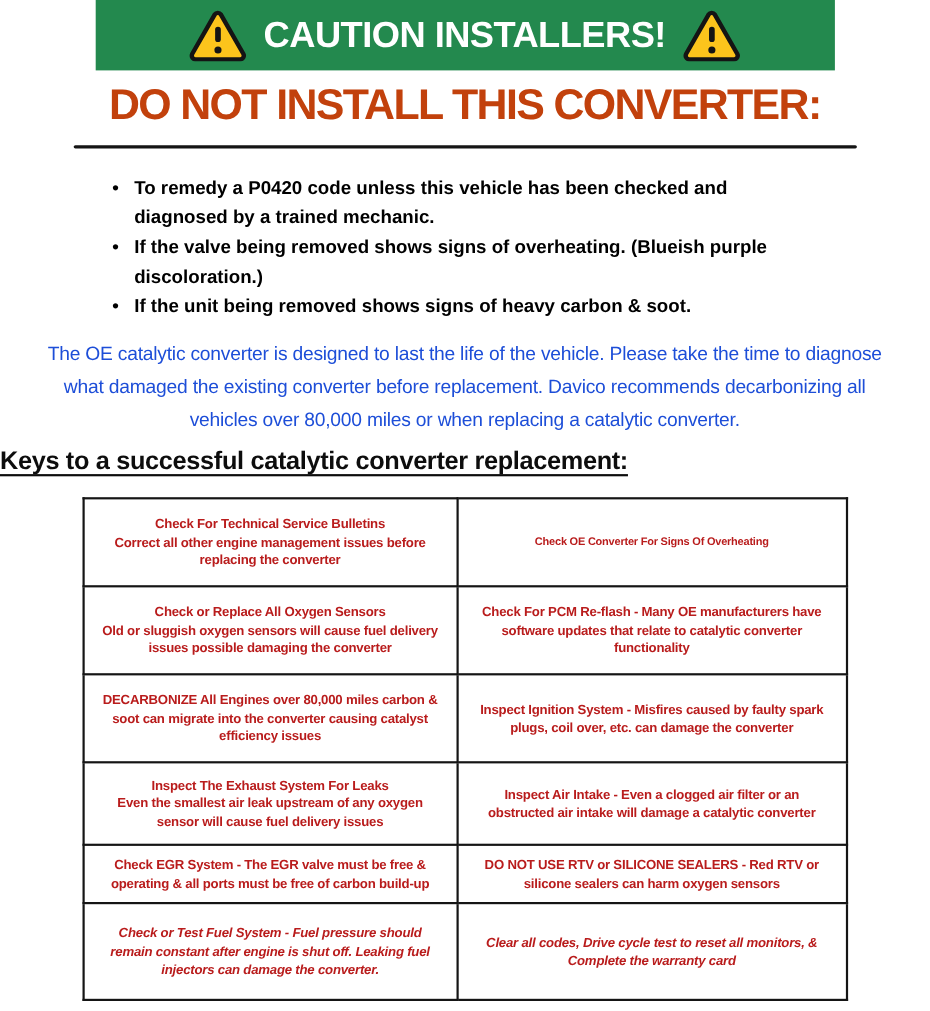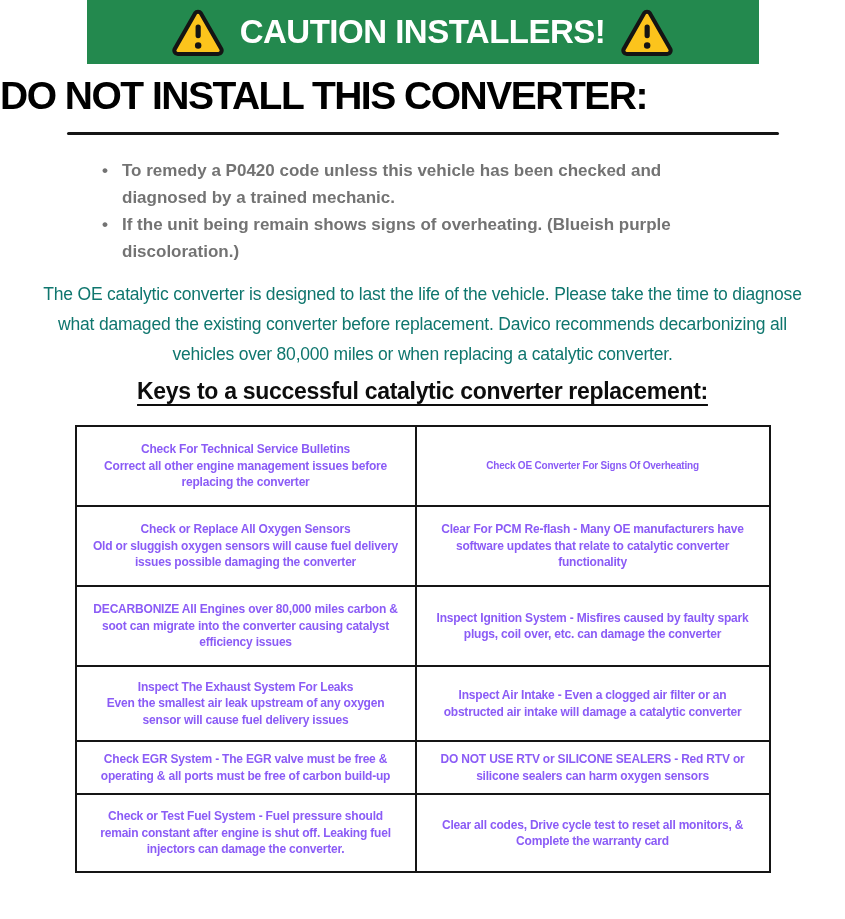--- a/index.html
+++ b/index.html
@@ -33,25 +33,26 @@
     font-size: 33px;
     font-weight: 800;
     letter-spacing: -0.5px;
     white-space: nowrap;
   }
   .warn-icon { width: 52px; height: 47px; display: block; }
 
   
   .headline {
     margin-top: 9px;
+    text-align: center;
     font-size: 39px;
     font-weight: 800;
     letter-spacing: -1.5px;
     line-height: 46px;
-    color: #000000;
+    color: #c2410c;
     white-space: nowrap;
   }
   .rule {
     width: 712px;
     height: 3px;
     background: #151515;
     border: none;
     margin: 13px auto 0 auto;
     border-radius: 2px;
   }
@@ -61,49 +62,48 @@
     list-style: none;
     margin: 22px 0 0 100px;
     width: 680px;
   }
   .warning-list li {
     position: relative;
     padding-left: 22px;
     font-size: 17px;
     font-weight: 700;
     line-height: 27px;
-    color: #737373;
+    color: #000000;
     white-space: pre-line;
   }
   .warning-list li::before {
     content: "\2022";
     position: absolute;
     left: 2px;
     top: 0;
     font-size: 17px;
     line-height: 27px;
   }
 
   
   .intro {
     margin: 14px auto 0 auto;
     width: 830px;
     text-align: center;
     font-size: 17.5px;
     font-weight: 400;
     line-height: 30px;
-    color: #0f766e;
+    color: #1d4ed8;
     white-space: pre-line;
     letter-spacing: -0.2px;
   }
 
   
   .keys-heading {
     margin-top: 9px;
-    text-align: center;
     font-size: 23px;
     font-weight: 800;
     color: #0d0d0d;
     text-decoration: underline;
     text-decoration-thickness: 2px;
     text-underline-offset: 5px;
     letter-spacing: -0.3px;
   }
 
   
@@ -116,28 +116,28 @@
   .keys-table td {
     border: 2px solid #151515;
     text-align: center;
     vertical-align: middle;
     font-size: 12px;
     font-weight: 700;
     line-height: 16.5px;
     letter-spacing: -0.2px;
     padding: 6px 10px;
     white-space: pre-line;
-    color: #8b5cf6;
+    color: #b91c1c;
   }
   .keys-table col.left  { width: 49%; }
   .keys-table col.right { width: 51%; }
   .keys-table tr { height: 80px; }
   .keys-table tr:nth-child(4) { height: 75px; }
   .keys-table tr:nth-child(5) { height: 53px; }
-  .keys-table tr:nth-child(6) { height: 78px; }
+  .keys-table tr:nth-child(6) { height: 88px; font-style: italic; }
   .keys-table tr:first-child td.right-cell { font-size: 10px; }
 </style>
 </head>
 <body>
 
 <div class="page">
 
   <div class="banner" style="background: rgb(35, 137, 78);">
     <svg class="warn-icon" viewBox="0 0 64 58" aria-hidden="true">
       <path class="tri" d="M28.5 5.2 a4.2 4.2 0 0 1 7 0 L60.6 49.2 a4.2 4.2 0 0 1 -3.6 6.3 H7 a4.2 4.2 0 0 1 -3.6 -6.3 Z" fill="#fcc41c" stroke="#141414" stroke-width="5" stroke-linejoin="round"></path>
@@ -151,22 +151,23 @@
       <circle cx="32.2" cy="45" r="4" fill="#141414"></circle>
     </svg>
   </div>
 
   <div class="headline">DO NOT INSTALL THIS CONVERTER:</div>
   <div class="rule"></div>
 
   <ul class="warning-list">
     <li>To remedy a P0420 code unless this vehicle has been checked and
 diagnosed by a trained mechanic.</li>
-    <li>If the unit being remain shows signs of overheating. (Blueish purple
+    <li>If the valve being removed shows signs of overheating. (Blueish purple
 discoloration.)</li>
+    <li>If the unit being removed shows signs of heavy carbon &amp; soot.</li>
   </ul>
 
   <p class="intro">The OE catalytic converter is designed to last the life of the vehicle. Please take the time to diagnose
 what damaged the existing converter before replacement. Davico recommends decarbonizing all
 vehicles over 80,000 miles or when replacing a catalytic converter.</p>
 
   <div class="keys-heading">Keys to a successful catalytic converter replacement:</div>
 
   <table class="keys-table">
     <colgroup>
@@ -177,21 +178,21 @@
       <tr>
         <td class="left-cell">Check For Technical Service Bulletins
 Correct all other engine management issues before
 replacing the converter</td>
         <td class="right-cell">Check OE Converter For Signs Of Overheating</td>
       </tr>
       <tr>
         <td class="left-cell">Check or Replace All Oxygen Sensors
 Old or sluggish oxygen sensors will cause fuel delivery
 issues possible damaging the converter</td>
-        <td class="right-cell">Clear For PCM Re-flash - Many OE manufacturers have
+        <td class="right-cell">Check For PCM Re-flash - Many OE manufacturers have
 software updates that relate to catalytic converter
 functionality</td>
       </tr>
       <tr>
         <td class="left-cell">DECARBONIZE All Engines over 80,000 miles carbon &amp;
 soot can migrate into the converter causing catalyst
 efficiency issues</td>
         <td class="right-cell">Inspect Ignition System - Misfires caused by faulty spark
 plugs, coil over, etc. can damage the converter</td>
       </tr>

